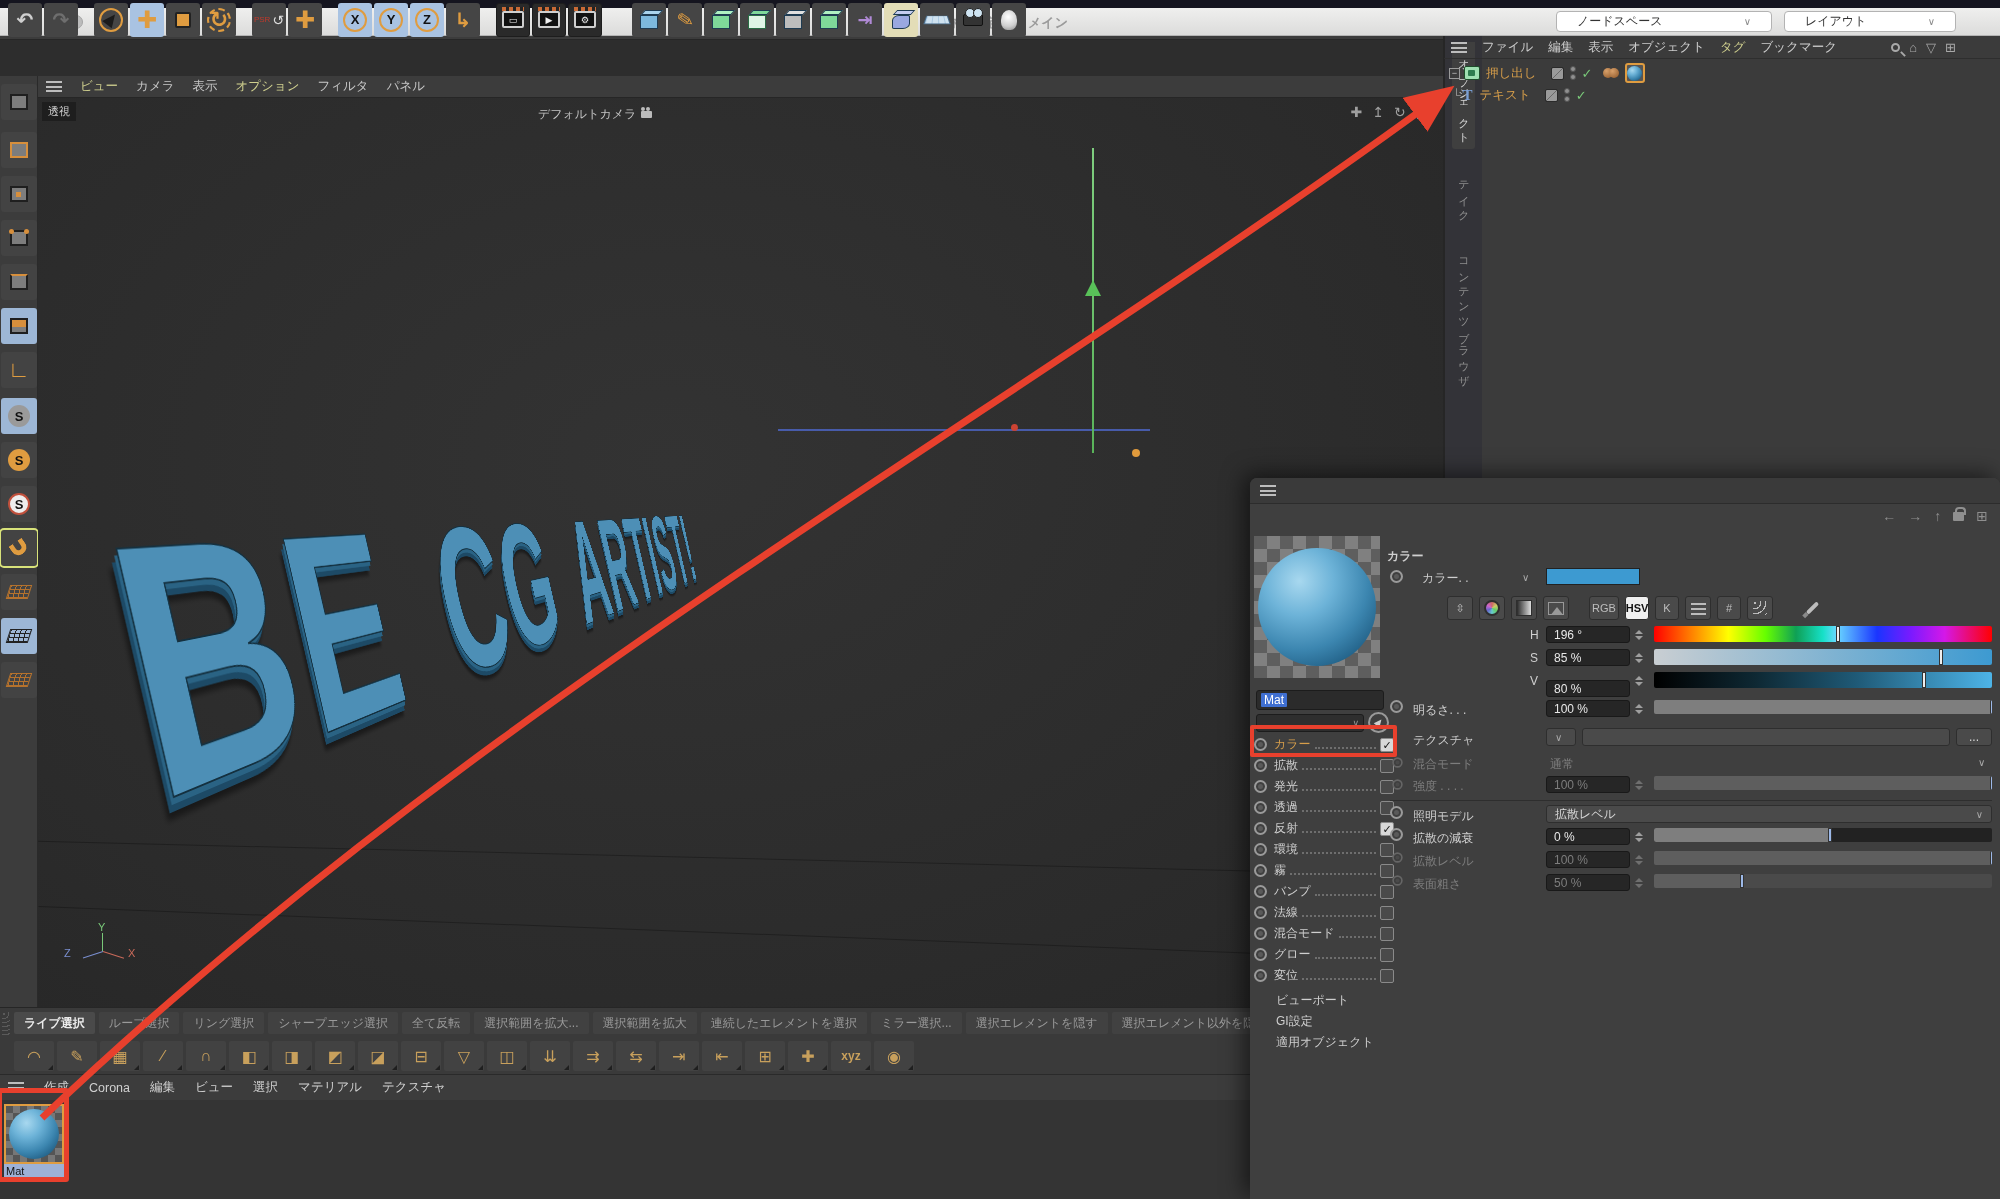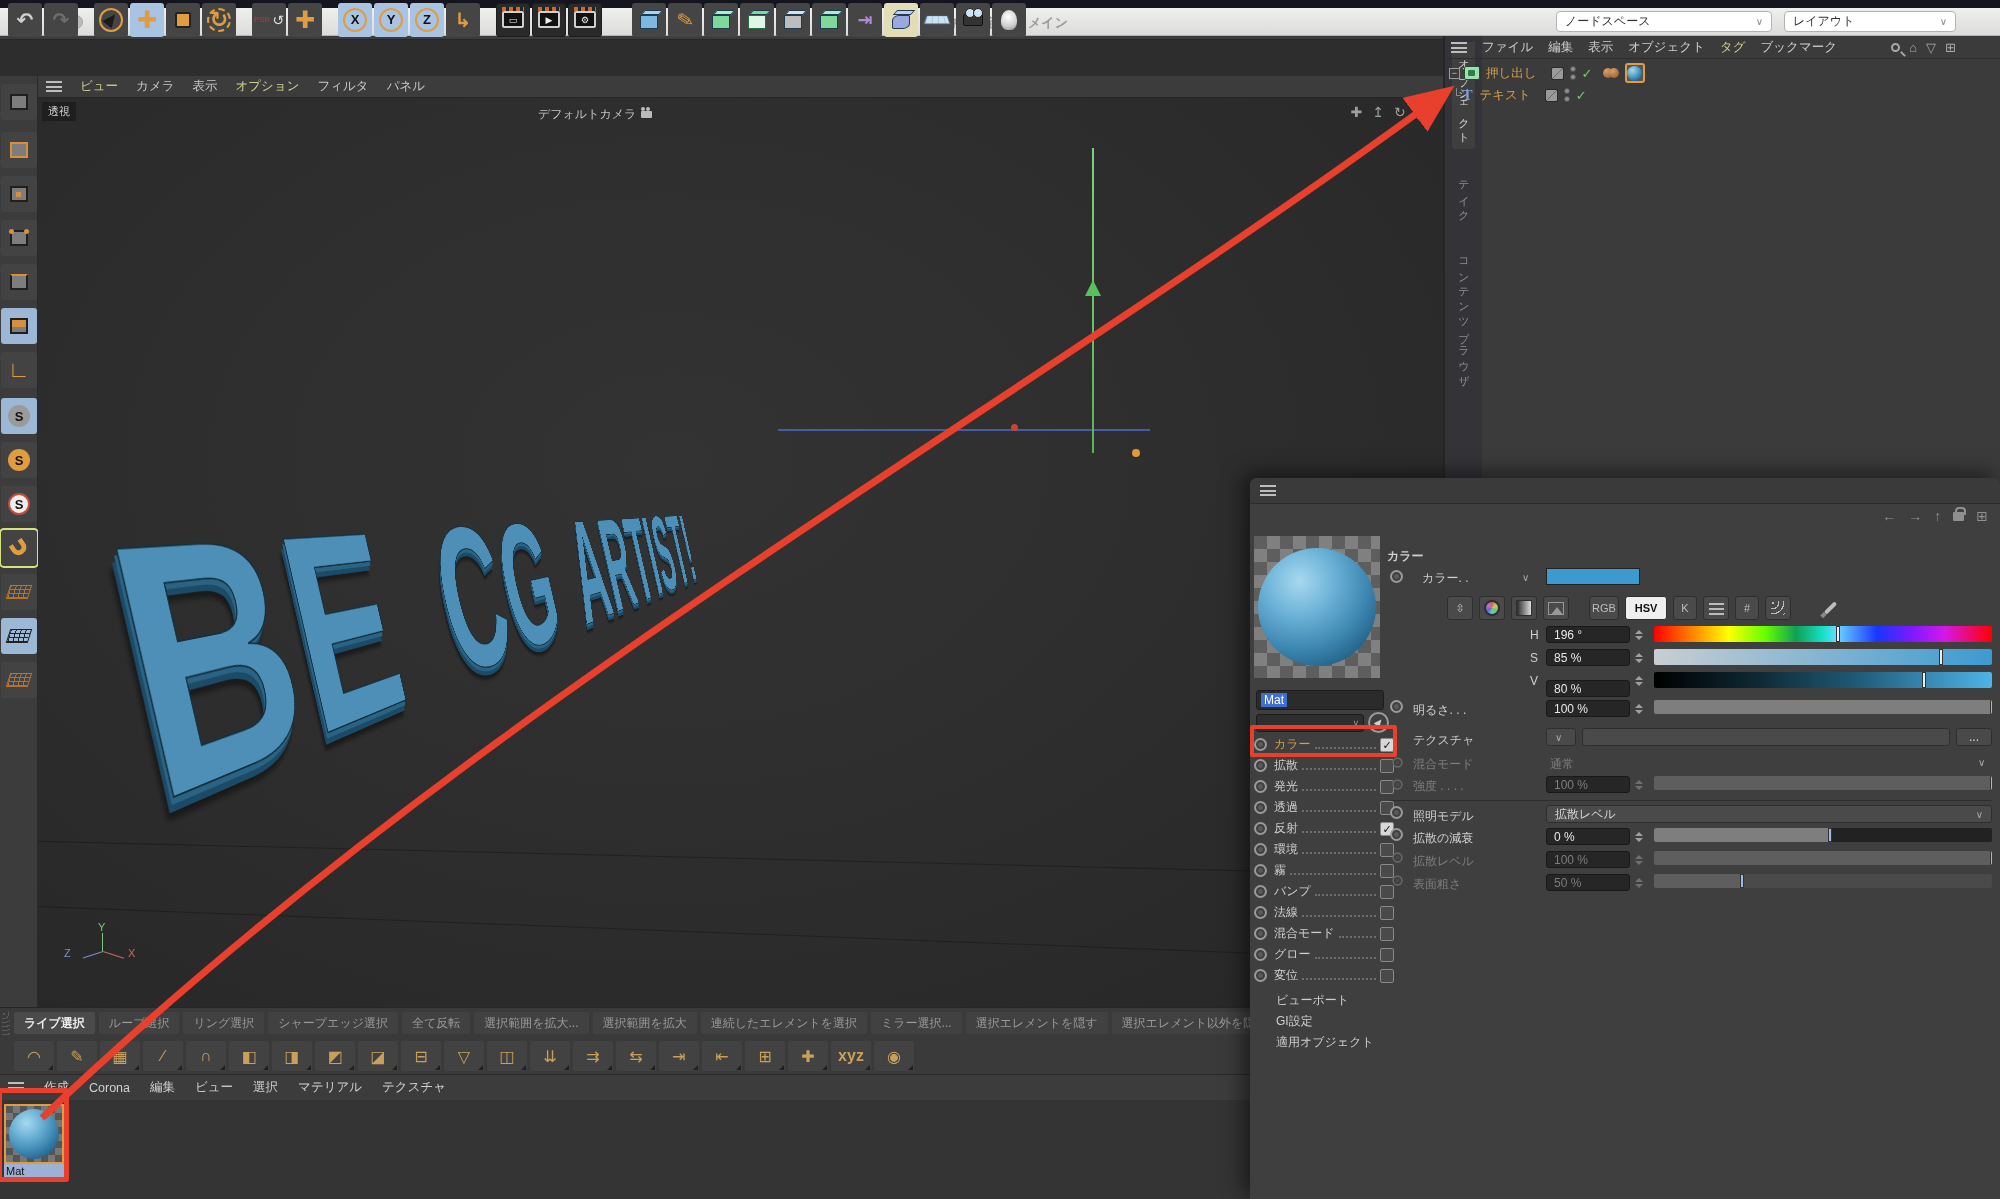--- a/index.html
+++ b/index.html
@@ -5,21 +5,21 @@
   *{margin:0;padding:0;box-sizing:border-box;font-family:"Liberation Sans","DejaVu Sans",sans-serif;}
   html,body{background:#222;}
   #root{position:relative;width:2000px;height:1199px;overflow:hidden;background:#2d2d2d;}
   .abs{position:absolute;}
 
   
   #topstrip{left:0;top:0;width:2000px;height:8px;background:#15151f;}
   #titlebar{left:0;top:8px;width:2000px;height:28px;background:linear-gradient(#efefee,#dcdcdb);border-bottom:1px solid #b4b4b4;}
   .traffic{width:14px;height:14px;border-radius:50%;top:7px;background:#bcbcbc;border:1px solid #a5a5a5;}
   #titlebar .title{left:0;right:0;top:6px;text-align:center;font-size:13px;color:#9a9a9a;font-weight:bold;}
-  .mac-select{top:3px;height:21px;background:#fff;border:1px solid #b3b3b3;border-radius:4px;font-size:12px;color:#333;display:flex;align-items:center;padding:0 8px;justify-content:space-between;}
+  .mac-select{top:3px;height:21px;background:#fff;border:1px solid #b3b3b3;border-radius:4px;font-size:12px;color:#333;display:flex;align-items:center;padding:0 20px;justify-content:space-between;}
   .mac-select .chev{color:#8a8a8a;font-size:10px;margin-left:8px;}
 
   
   #toolbar{left:0;top:36px;width:1443px;height:40px;background:#3c3c3c;border-bottom:1px solid #272727;display:flex;align-items:center;padding-left:8px;}
   .tbtn{width:34px;height:34px;border-radius:3px;background:#454545;margin-right:2px;display:flex;align-items:center;justify-content:center;position:relative;flex:none;}
   .tbtn.sel{background:#a9c3e2;}
   .tbtn.selbeige{background:#e3ddb7;}
   .tbtn.dark{background:#2a2a2a;border:1px solid #1d1d1d;}
   .tgap{width:14px;flex:none;}
   .oring{width:24px;height:24px;border:2px solid #df9c40;border-radius:50%;display:flex;align-items:center;justify-content:center;color:#111;font-weight:bold;font-size:13px;}
@@ -494,21 +494,21 @@
     <div class="mbtn">▽</div>
     <div class="mbtn">◫</div>
     <div class="mbtn">⇊</div>
     <div class="mbtn">⇉</div>
     <div class="mbtn">⇆</div>
     <div class="mbtn">⇥</div>
     <div class="mbtn">⇤</div>
     <div class="mbtn">⊞</div>
     <div class="mbtn">✚</div>
     <div class="mbtn">
-        <span style="font-size:16px;font-weight:bold">xyz</span>
+        <span style="font-size:12px;font-weight:bold">xyz</span>
       </div>
     <div class="mbtn">◉</div>
   </div>
 
   <div id="matmgr" class="abs">
     <span class="burger"></span>
     <span class="vmenu">作成</span>
     <span class="vmenu">Corona</span>
     <span class="vmenu">編集</span>
     <span class="vmenu">ビュー</span>
@@ -639,21 +639,21 @@
           <span class="wheel"></span>
         </div>
       <div class="mebtn" style="width:26px">
           <span class="grad"></span>
         </div>
       <div class="mebtn" style="width:26px">
           <span class="imgic"></span>
         </div>
       <div style="width:8px"></div>
       <div class="mebtn" style="width:30px">RGB</div>
-      <div class="mebtn on" style="width:42px">HSV</div>
+      <div class="mebtn on" style="width:24px">HSV</div>
       <div class="mebtn" style="width:24px">K</div>
       <div class="mebtn" style="width:26px">
           <span class="mixic"></span>
         </div>
       <div class="mebtn" style="width:24px">#</div>
       <div class="mebtn" style="width:26px">
           <span class="gridic"></span>
         </div>
       <div style="width:20px"></div>
       <span class="dropper"></span>

